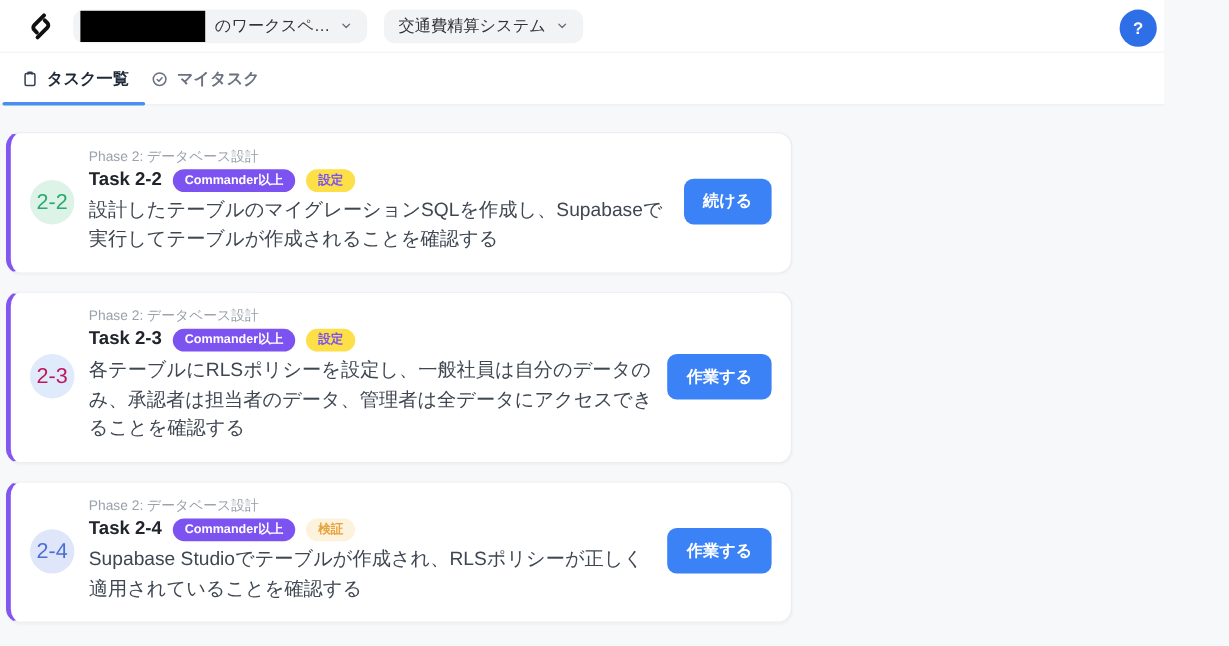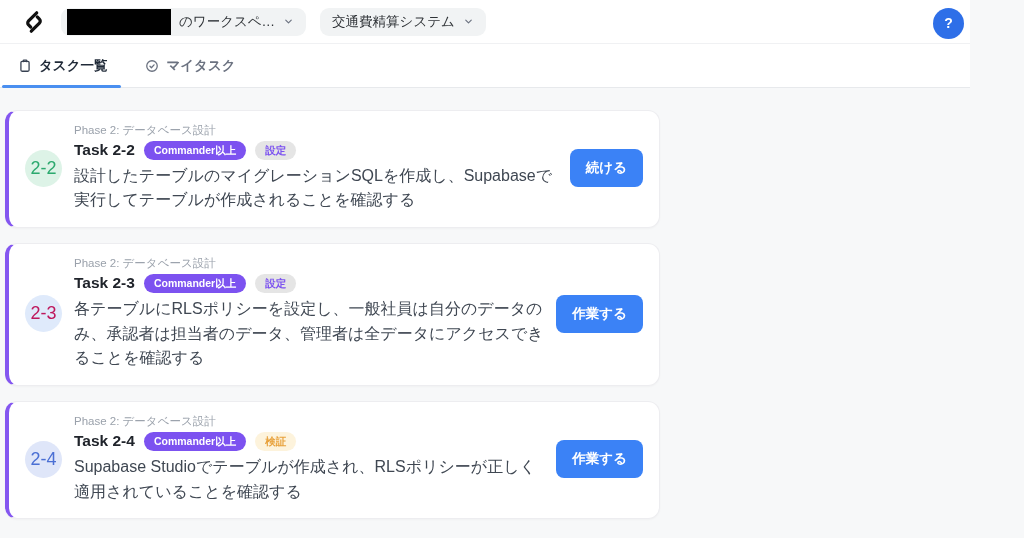--- a/index.html
+++ b/index.html
@@ -30,21 +30,21 @@
   .help-btn {
     margin-left:auto; width:31px; height:31px; border-radius:50%;
     background:#2e6fe8; color:#fff; border:none; font-size:14px; font-weight:bold;
     font-family:inherit; cursor:pointer; display:flex; align-items:center; justify-content:center;
     margin-top:3px;
   }
 
   
   .tabbar {
     height:44px; background:#ffffff; flex:0 0 auto;
-    display:flex; align-items:stretch; padding-left:18px; gap:38px;
+    display:flex; align-items:stretch; padding-left:18px; gap:19px;
     border-bottom:1px solid #e7e9ec;
   }
   .tab {
     position:relative; display:flex; align-items:center; gap:7px;
     font-size:13.5px; font-weight:600; color:#6b7280; cursor:pointer;
   }
   .tab .tab-icon { display:flex; align-items:center; color:#6b7280; }
   .tab.active { color:#1f2937; }
   .tab.active .tab-icon { color:#374151; }
   .tab.active::after {
@@ -72,21 +72,21 @@
 
   .card-body { flex:1 1 auto; max-width:505px; }
   .phase { font-size:11.5px; color:#9aa1ab; margin-bottom:3px; }
   .title-row { display:flex; align-items:center; gap:9px; margin-bottom:4px; }
   .title { font-size:15.5px; font-weight:bold; color:#20242b; }
   .badge {
     display:inline-flex; align-items:center; border-radius:999px;
     font-size:10.5px; font-weight:bold; padding:3px 10px; line-height:1.2;
   }
   .badge-solid  { background:#7c52f0; color:#ffffff; }
-  .badge-purple { background:#e5e5e5; color:#7c52f0;text-align:center; }
+  .badge-purple { background:#fde047; color:#7c52f0;text-align:center; }
   .badge-amber  { background:#fdf3dc; color:#e8a23d; }
   .desc { font-size:16px; color:#3f4752; line-height:1.55; }
 
   .action-btn {
     flex:0 0 auto; margin-left:auto; background:#3b82f6; color:#fff;
     border:none; border-radius:8px; padding:10px 16px;
     font-family:inherit; font-size:13.5px; font-weight:bold; cursor:pointer;
   }
 </style>
 </head>

